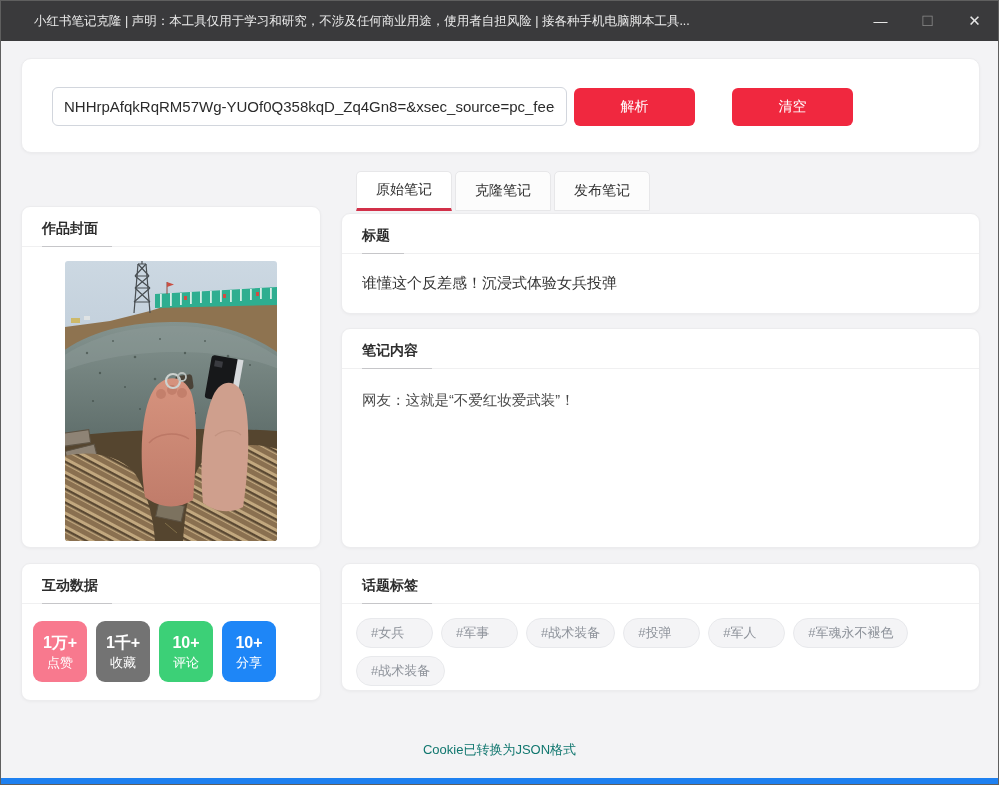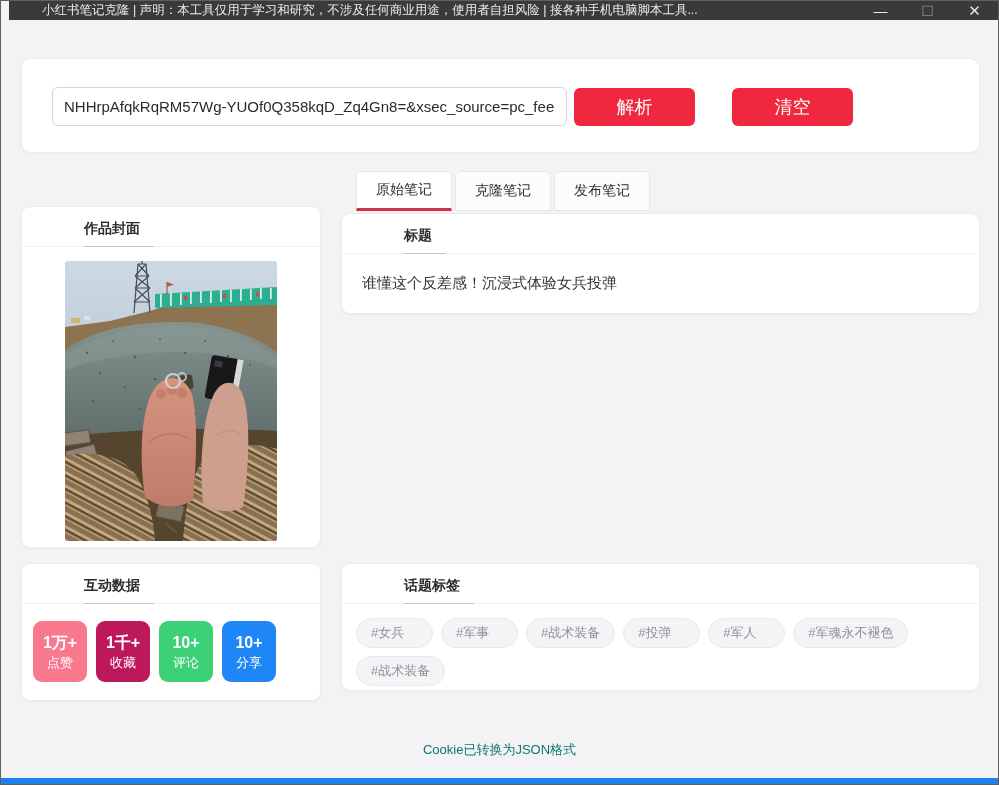--- a/index.html
+++ b/index.html
@@ -3,62 +3,62 @@
 <meta charset="utf-8">
 <style>
   * { margin:0; padding:0; box-sizing:border-box; }
   html,body { background:#ddd; }
   .window {
     position:relative; width:999px; height:785px; overflow:hidden;
     background:#f3f3f5; border:1px solid #5f5f5f;
     font-family:"Liberation Sans", sans-serif; color:#2e2e2e;
   }
   
-  .titlebar { height:19px; background:#3a3a3c; display:flex; align-items:center;margin-left:8px; }
+  .titlebar { height:40px; background:#3a3a3c; display:flex; align-items:center; }
   .titlebar-text { color:#ececec; font-size:12.5px; padding-left:33px; white-space:nowrap; overflow:hidden; }
   .win-controls { margin-left:auto; display:flex; height:100%; flex-shrink:0; }
   .win-btn { width:47px; height:100%; display:flex; align-items:center; justify-content:center;
              color:#e6e6e6; font-size:14px; cursor:default; }
   .win-btn.max { color:#8a8a8a; }
   .win-btn.close { font-size:15px; }
   
   .top-card { position:absolute; left:20px; top:57px; width:959px; height:95px;
     background:#fff; border:1px solid #ececee; border-radius:10px; box-shadow:0 1px 3px rgba(0,0,0,.04); }
   .url-input { position:absolute; left:30px; top:28px; width:515px; height:39px;
     border:1px solid #d2d6dd; border-radius:6px; padding:0 11px; font-size:15px; color:#2b2b2b;
     font-family:"Liberation Sans", sans-serif; outline:none; background:#fff; }
   .btn { position:absolute; top:29px; width:121px; height:38px; background:#f0283f; color:#fff;
-    border:none; border-radius:6px; font-size:18px; cursor:pointer; font-family:"Liberation Sans", sans-serif; }
+    border:none; border-radius:6px; font-size:14px; cursor:pointer; font-family:"Liberation Sans", sans-serif; }
   .btn-parse { left:552px; } .btn-clear { left:710px; } .btn-cookie { left:812px; }
   
   .tabs { position:absolute; left:355px; top:170px; display:flex; gap:3px; }
   .tab { width:96px; height:40px; background:#fcfcfc; border:1px solid #e7e7e9; border-radius:5px 5px 0 0;
     display:flex; align-items:center; justify-content:center; font-size:14px; color:#303030; cursor:pointer; }
   .tab.active { background:#fff; border-bottom:3px solid #d23049; }
   
   .card { position:absolute; background:#fff; border:1px solid #ececee; border-radius:9px;
     box-shadow:0 1px 3px rgba(0,0,0,.04); overflow:hidden; }
   .card-cover   { left:20px;  top:205px; width:300px; height:342px; }
   .card-stats   { left:20px;  top:562px; width:300px; height:138px; }
   .card-title   { left:340px; top:212px; width:639px; height:101px; }
   .card-content { left:340px; top:327px; width:639px; height:220px; }
   .card-tags    { left:340px; top:562px; width:639px; height:128px; }
   .card-header { height:40px; padding:12px 20px 0; border-bottom:1px solid #f0f0f1; }
   .card-header .t { display:inline-block; font-size:14px; font-weight:bold; color:#2d2d2d;
-    padding:0 14px 8px 0; border-bottom:1px solid #c6c6c9;margin-left:42px; }
+    padding:0 14px 8px 0; border-bottom:1px solid #c6c6c9; }
   
   .photo { width:212px; height:280px; margin:14px auto 0; border-radius:3px; overflow:hidden; display:block; }
   
   .stats-row { display:flex; gap:9px; padding:17px 0 0 11px; }
   .stat { width:54px; height:61px; border-radius:9px; color:#fff; display:flex; flex-direction:column;
     align-items:center; justify-content:center; }
   .stat .v { font-size:16px; font-weight:bold; line-height:1; }
   .stat .l { font-size:13px; margin-top:5px; line-height:1; }
   .stat-likes   { background:#f8798e; }
-  .stat-collect { background:#be185d; }
+  .stat-collect { background:#737373; }
   .stat-comment { background:#3cd077; }
   .stat-share   { background:#1e86f7; }
   
   .note-body { padding:20px; font-size:15px; color:#333; }
   .content-body { padding:22px 20px; font-size:14.5px; color:#4a4a4a; }
   
   .tags-body { display:flex; flex-wrap:wrap; gap:8px; padding:14px 14px; }
   .tag { min-width:77px; height:30px; display:flex; align-items:center; padding:0 14px;
     background:#f4f4f6; border:1px solid #e8e9ec; border-radius:15px; font-size:13px; color:#8d929a; }
   
@@ -234,20 +234,26 @@
     </div>
   </div>
 
   <div class="card card-title">
     <div class="card-header">
       <span class="t">标题</span>
     </div>
     <div class="note-body">谁懂这个反差感！沉浸式体验女兵投弹</div>
   </div>
 
+  <div class="card card-content">
+    <div class="card-header">
+      <span class="t">笔记内容</span>
+    </div>
+    <div class="content-body">网友：这就是“不爱红妆爱武装”！</div>
+  </div>
 
   <div class="card card-tags">
     <div class="card-header">
       <span class="t">话题标签</span>
     </div>
     <div class="tags-body">
       <span class="tag">#女兵</span>
       <span class="tag">#军事</span>
       <span class="tag">#战术装备</span>
       <span class="tag">#投弹</span>

